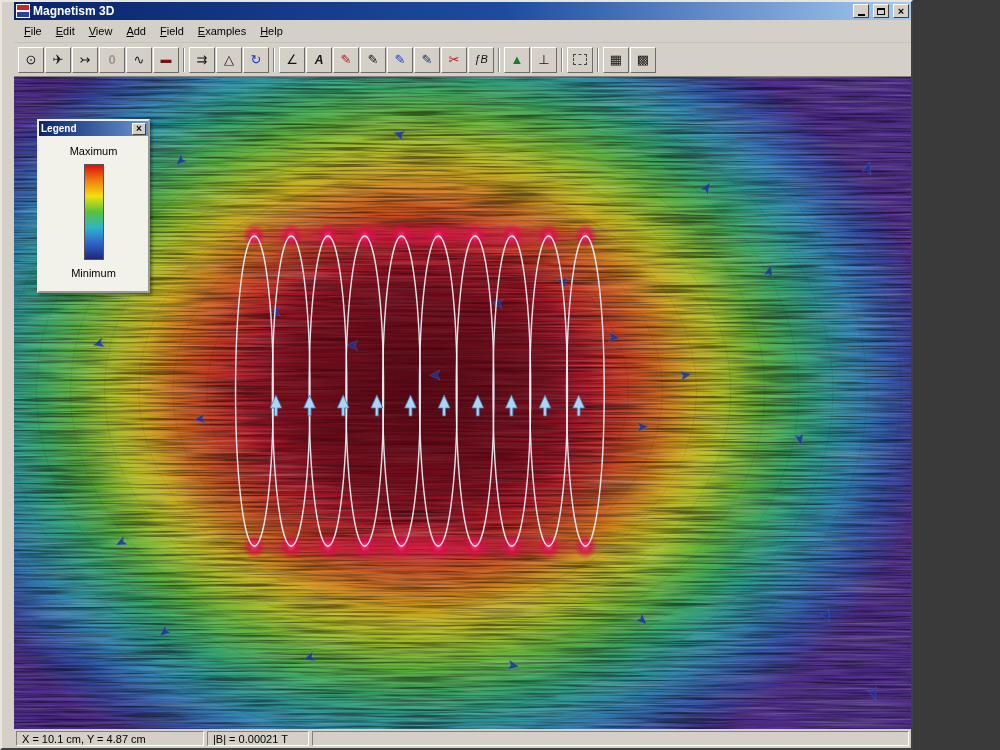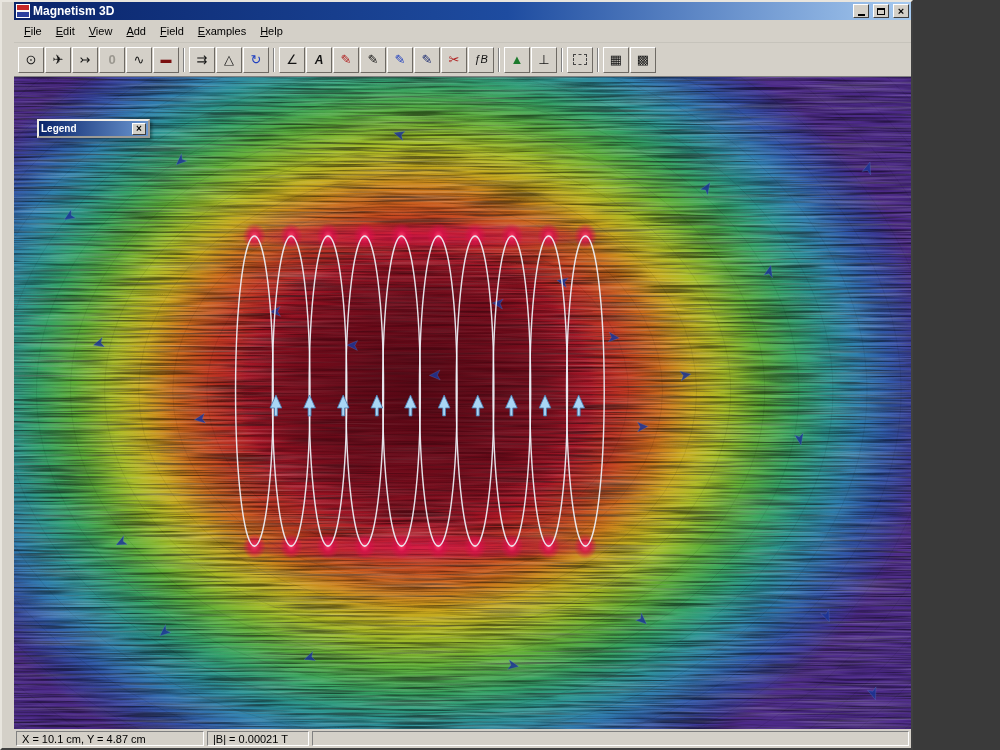--- a/index.html
+++ b/index.html
@@ -324,20 +324,25 @@
           <path d="M0,-10 L6.5,3 L1.6,3 L1.6,11 L-1.6,11 L-1.6,3 L-6.5,3 Z" transform="translate(592,330)" fill="#a9d6f5" stroke="#4a7fb5" stroke-width="0.9"></path>
           <path d="M0,-10 L6.5,3 L1.6,3 L1.6,11 L-1.6,11 L-1.6,3 L-6.5,3 Z" transform="translate(629.5,330)" fill="#a9d6f5" stroke="#4a7fb5" stroke-width="0.9"></path>
         </g>
     </svg>
 
     <div class="legend">
       <div class="legend-titlebar">
         <span class="legend-title-text">Legend</span>
         <button class="legend-close">×</button>
       </div>
+      <div class="legend-body">
+        <span>Maximum</span>
+        <div class="legend-grad" id="legend-grad" style="background: linear-gradient(rgb(220, 15, 15), rgb(240, 127, 15), rgb(240, 224, 16), rgb(88, 194, 60), rgb(47, 180, 200), rgb(47, 100, 200), rgb(31, 40, 120));"></div>
+        <span>Minimum</span>
+      </div>
     </div>
   </div>
 
   <div class="statusbar">
     <div class="panel p1">X = 10.1 cm, Y = 4.87 cm</div>
     <div class="panel p2">|B| = 0.00021 T</div>
     <div class="panel pfill"></div>
   </div>
 
 </div>

